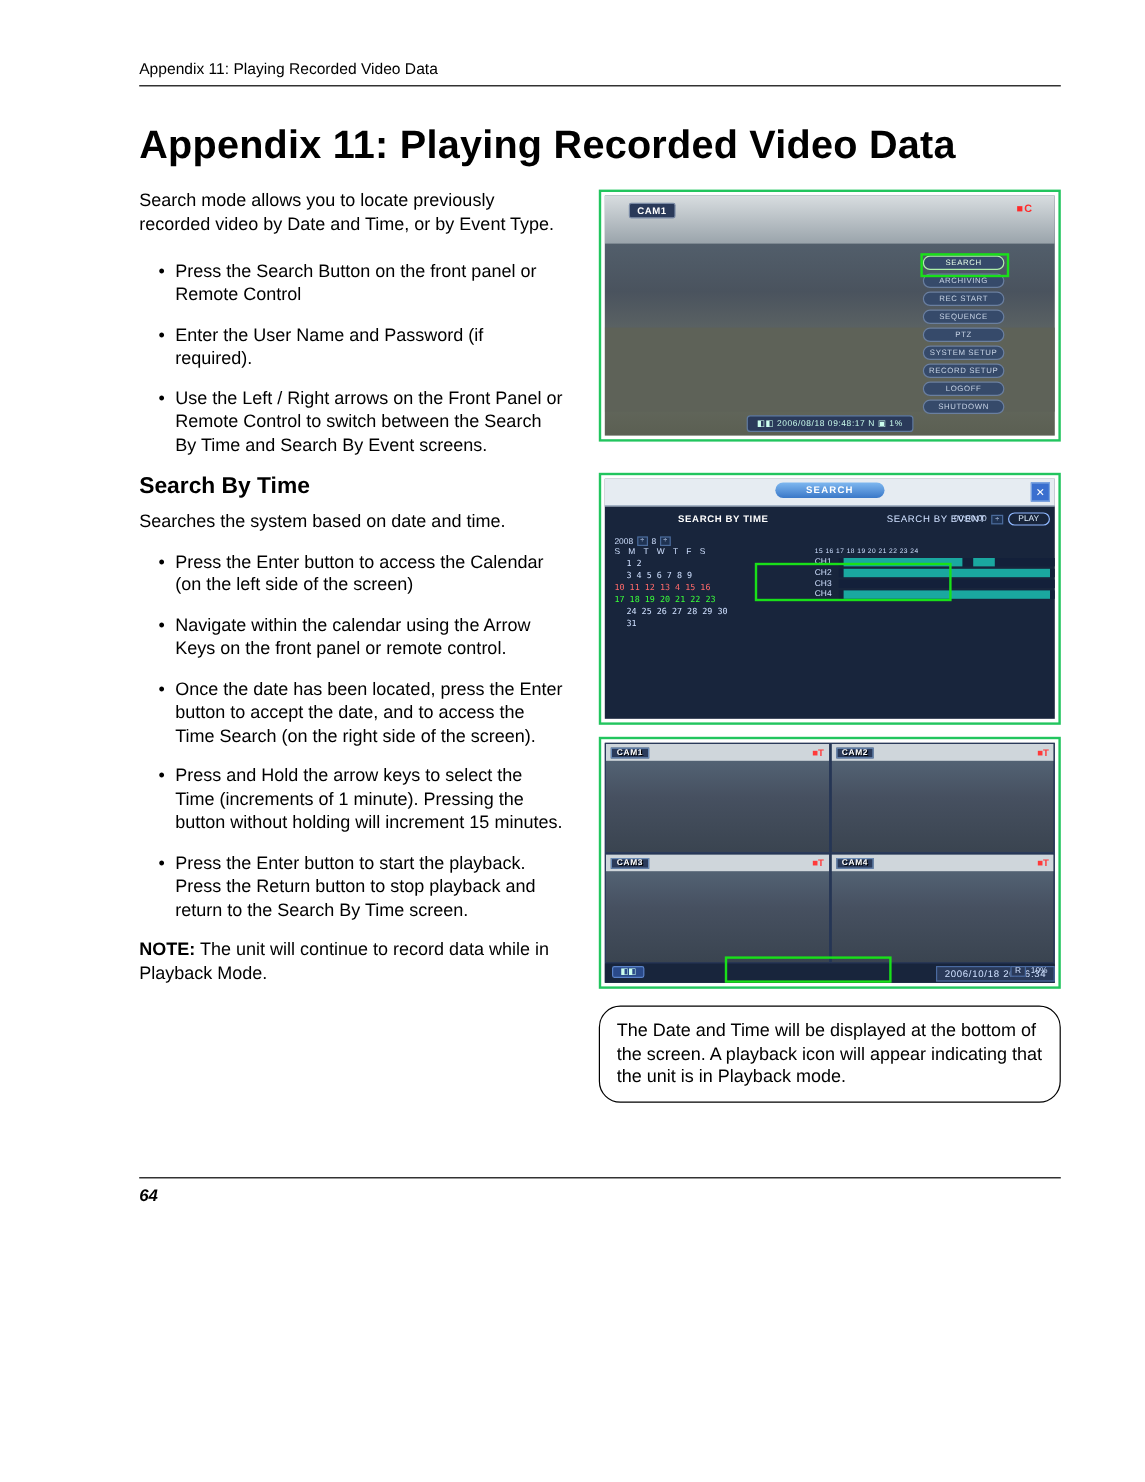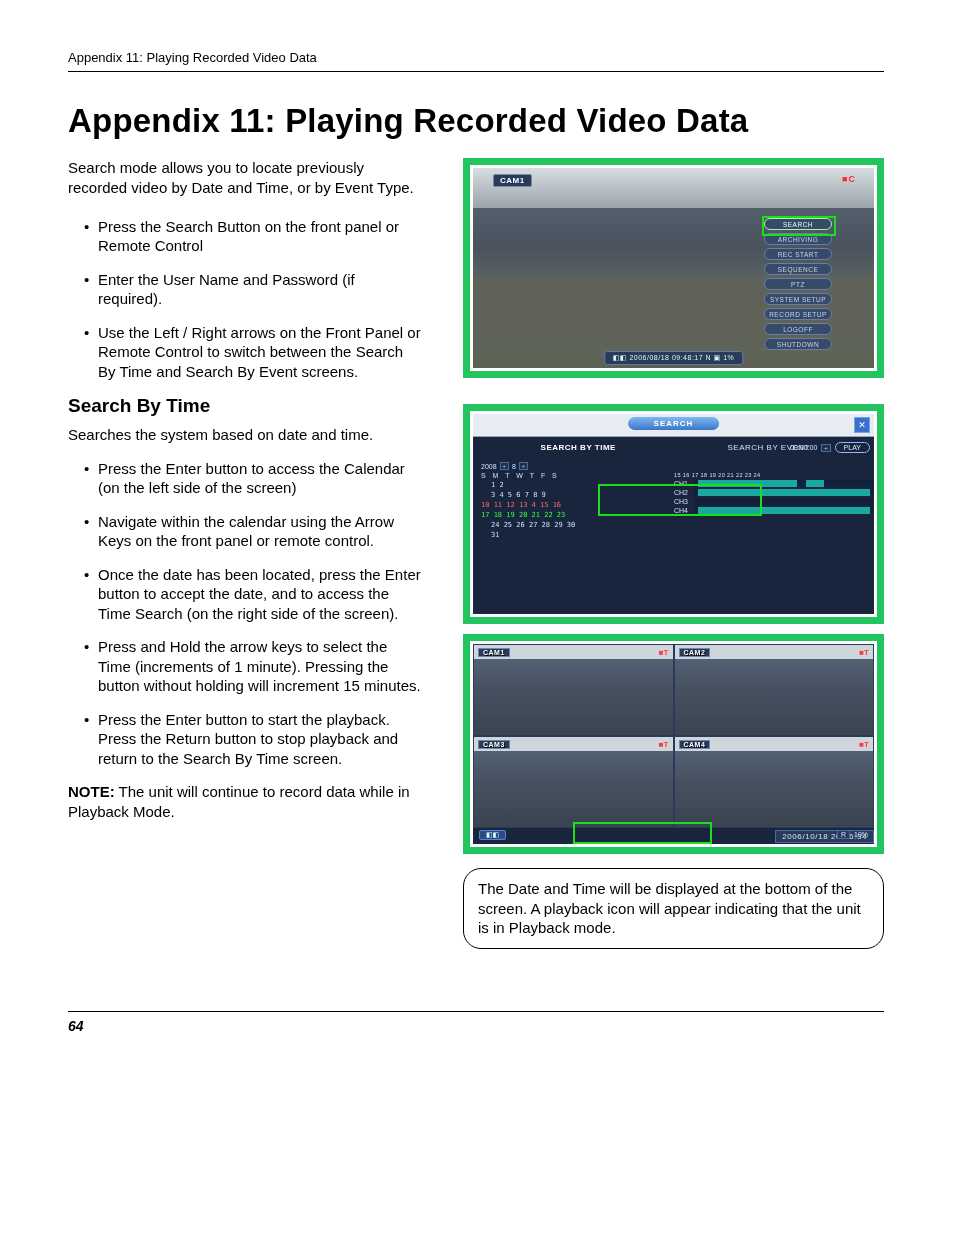--- a/index.html
+++ b/index.html
@@ -5,21 +5,21 @@
   body {
     margin: 0;
     padding: 0;
     font-family: Arial, Helvetica, sans-serif;
     background: #fff;
     color: #000;
     width: 954px;
   }
   .page {
     width: 954px;
-    padding: 50px 70px 30px 68px;
+    padding: 50px 70px 30px 116px;
     box-sizing: border-box;
     position: relative;
   }
   .running-head {
     font-size: 13px;
     color: #000;
     margin-bottom: 6px;
   }
   .rule {
     border: 0;
@@ -35,21 +35,21 @@
     letter-spacing: 0.2px;
   }
   .intro {
     font-size: 15px;
     line-height: 1.35;
     margin: 0 0 18px 0;
     max-width: 360px;
   }
   .columns {
     display: flex;
-    gap: 40px;
+    gap: 28px;
   }
   .col-left {
     width: 355px;
     flex: 0 0 355px;
   }
   .col-right {
     flex: 1;
   }
   ul.bullets {
     list-style: none;
@@ -87,21 +87,21 @@
   .note b { font-weight: bold; }
   .callout {
     border: 1.5px solid #000;
     border-radius: 18px;
     padding: 10px 14px;
     font-size: 15px;
     line-height: 1.3;
     margin: 14px 0 22px 0;
   }
   .fig {
-    border: 7px solid #22c55e;
+    border: 2px solid #22c55e;
     padding: 3px;
     margin-bottom: 10px;
     background: #fff;
   }
   
   .shot1 {
     position: relative;
     height: 200px;
     background: linear-gradient(#5a6a78 0%, #4a535e 40%, #6a7068 70%, #5b5f52 100%);
     overflow: hidden;

